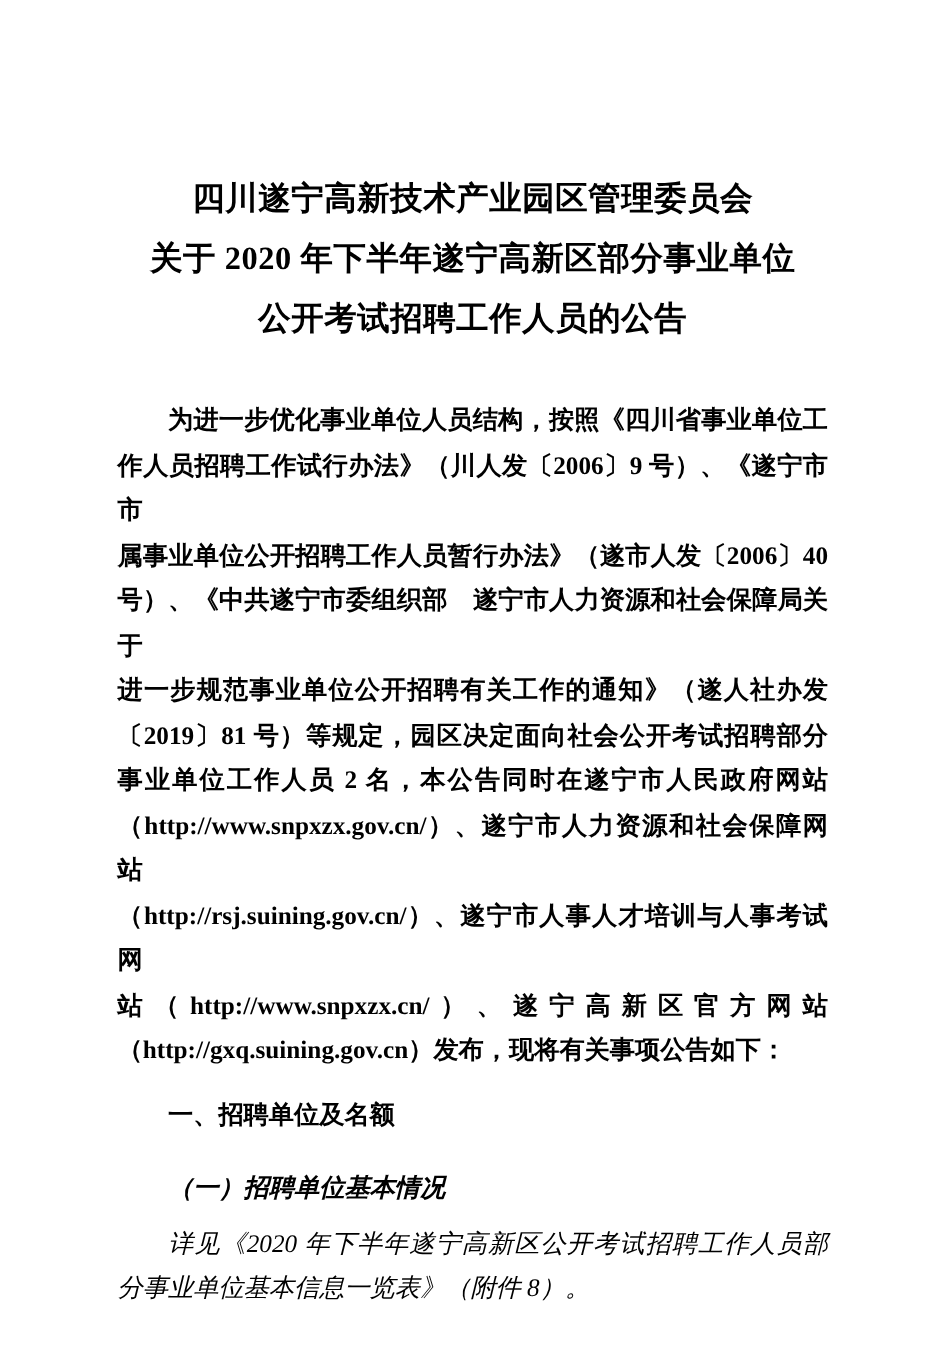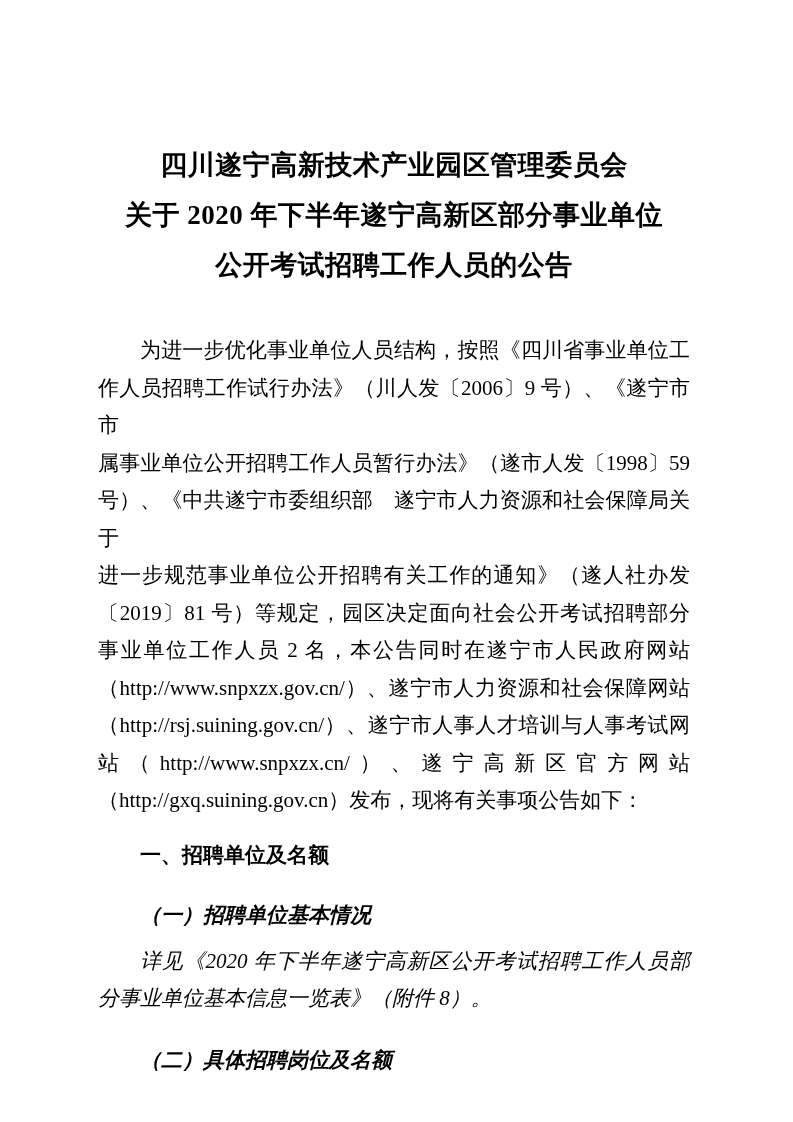--- a/index.html
+++ b/index.html
@@ -32,20 +32,21 @@
   .doc-title .line {
     text-align: center;
   }
   
   .para {
     font-size: 21px;
     line-height: 37.5px;
   }
   .intro {
     margin-top: 42px;
+    font-weight: bold;
   }
   .line {
     white-space: normal;
   }
   .line.just {
     text-align: justify;
     text-align-last: justify;
   }
   .indent-first .line:first-child {
     text-indent: 2em;
@@ -80,21 +81,21 @@
 
     <div class="doc-title">
         <div class="line">四川遂宁高新技术产业园区管理委员会</div>
         <div class="line">关于 2020 年下半年遂宁高新区部分事业单位</div>
         <div class="line">公开考试招聘工作人员的公告</div>
       </div>
 
     <div class="para intro indent-first">
         <div class="line just">为进一步优化事业单位人员结构，按照《四川省事业单位工</div>
         <div class="line just">作人员招聘工作试行办法》（川人发〔2006〕9 号）、《遂宁市市</div>
-        <div class="line just">属事业单位公开招聘工作人员暂行办法》（遂市人发〔1998〕59</div>
+        <div class="line just">属事业单位公开招聘工作人员暂行办法》（遂市人发〔2006〕40</div>
         <div class="line just">号）、《中共遂宁市委组织部　遂宁市人力资源和社会保障局关于</div>
         <div class="line just">进一步规范事业单位公开招聘有关工作的通知》（遂人社办发</div>
         <div class="line just">〔2019〕81 号）等规定，园区决定面向社会公开考试招聘部分</div>
         <div class="line just">事业单位工作人员 2 名，本公告同时在遂宁市人民政府网站</div>
         <div class="line just">（http://www.snpxzx.gov.cn/）、遂宁市人力资源和社会保障网站</div>
         <div class="line just">（http://rsj.suining.gov.cn/）、遂宁市人事人才培训与人事考试网</div>
         <div class="line just">站（http://www.snpxzx.cn/）、遂宁高新区官方网站</div>
         <div class="line">（http://gxq.suining.gov.cn）发布，现将有关事项公告如下：</div>
       </div>
 

